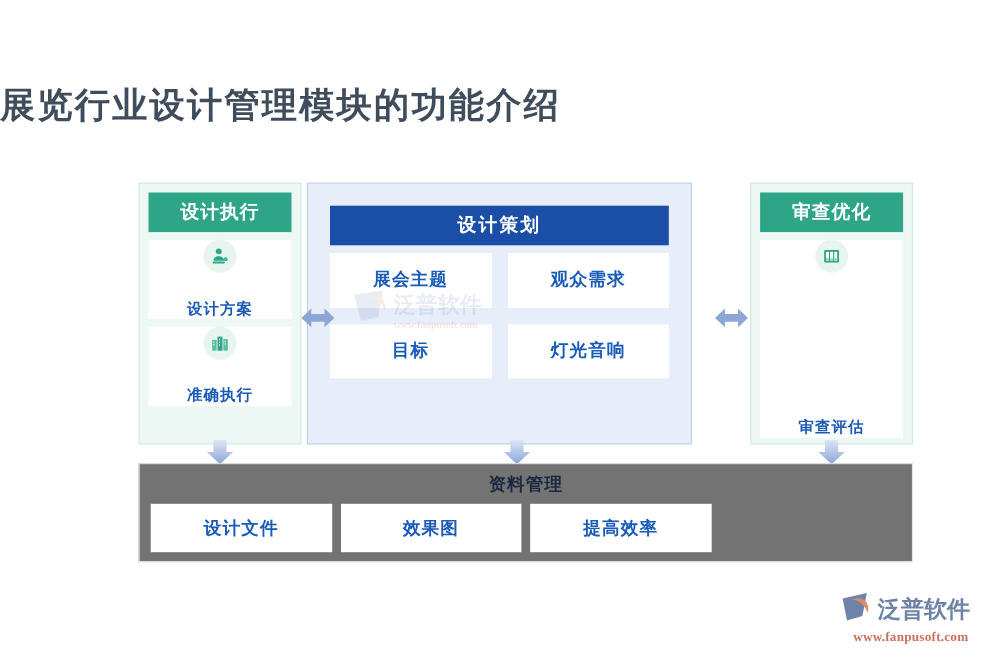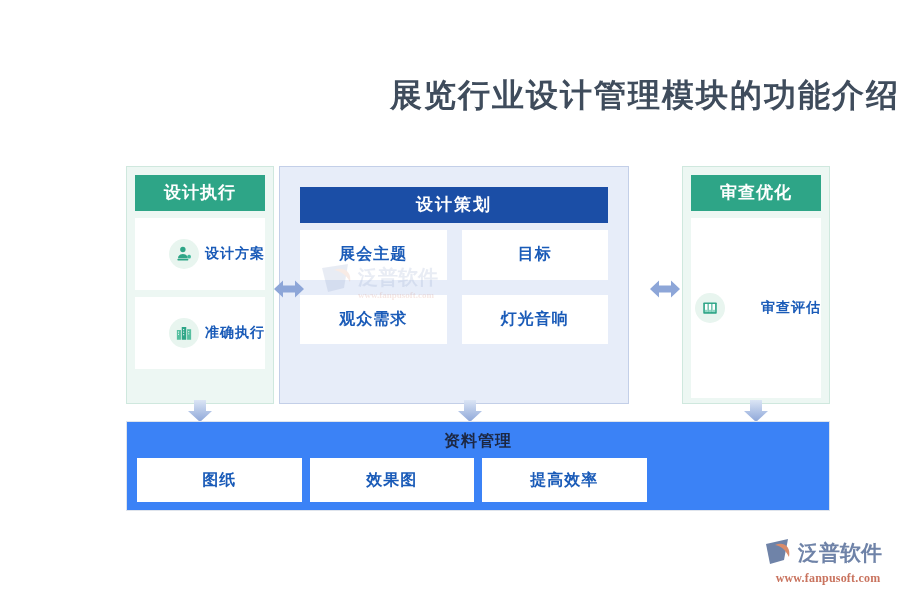--- a/index.html
+++ b/index.html
@@ -15,21 +15,21 @@
     font-family: "Liberation Serif", "DejaVu Serif", serif;
     position: relative;
   }
 
   
   .page-title {
     position: absolute;
     top: 74px;
     left: 0;
     width: 900px;
-    text-align: right;
+    text-align: left;
     font-family: "Liberation Serif", "DejaVu Serif", serif;
     font-size: 32px;
     font-weight: 700;
     letter-spacing: 2px;
     color: #3f4c5c;
     white-space: nowrap;
   }
 
   
   .diagram {
@@ -83,23 +83,23 @@
     font-family: "Liberation Serif", "DejaVu Serif", serif;
     letter-spacing: 2px;
     background: #1b4ea6;
   }
 
   
   .card-stack { margin-top: 7px; display: flex; flex-direction: column; gap: 7px; }
   .side-card {
     background: #ffffff;
     display: flex;
-    flex-direction: row;
+    flex-direction: column;
     align-items: center;
-    justify-content: flex-end;
+    justify-content: space-between;
     gap: 6px;
   }
   .side-card.h2  { height: 72px; }
   .side-card.h1  { height: 180px; gap: 36px; }
 
   .icon-bubble {
     width: 30px;
     height: 30px;
     border-radius: 50%;
     background: #e8f5ef;
@@ -173,21 +173,21 @@
   .down-arrow.d2 { left: 457px; }
   .down-arrow.d3 { left: 743px; }
 
   
   .bottom-bar {
     position: absolute;
     left: 126px;
     top: 421px;
     width: 704px;
     height: 90px;
-    background: #3b82f6;
+    background: #737373;
     border: 1px solid #dfe4ec;
     padding: 6px 10px 10px 10px;
   }
   .bottom-title {
     height: 26px;
     line-height: 26px;
     text-align: center;
     font-size: 16px;
     font-weight: 700;
     color: #1c2742;
@@ -280,22 +280,22 @@
         <span class="side-label">准确执行</span>
       </div>
 
     </div>
   </div>
 
   <div class="center-shell">
     <div class="center-head">设计策划</div>
     <div class="center-grid">
       <div class="center-cell">展会主题</div>
+      <div class="center-cell">观众需求</div>
       <div class="center-cell">目标</div>
-      <div class="center-cell">观众需求</div>
       <div class="center-cell">灯光音响</div>
     </div>
   </div>
 
   <div class="watermark">
     <svg width="150" height="52" viewBox="0 0 150 52">
       <path d="M4 10 L30 6 L26 30 L10 34 Z" fill="#7e94c0"></path>
       <path d="M16 12 C26 8 34 14 32 24 C28 16 22 13 16 12 Z" fill="#d98b6a"></path>
       <text x="40" y="26" font-family="Liberation Serif, serif" font-size="20" font-weight="700" fill="#7e94c0">泛普软件</text>
       <text x="40" y="40" font-family="Liberation Serif, serif" font-size="9" font-weight="700" fill="#c9735e">www.fanpusoft.com</text>
@@ -363,21 +363,21 @@
           <stop offset="100%" stop-color="#8da6d8"></stop>
         </linearGradient>
       </defs>
       <path d="M7 0 L19 0 L19 11 L25 11 L13 22 L1 11 L7 11 Z" fill="url(#dg3)"></path>
     </svg>
   </div>
 
   <div class="bottom-bar">
     <div class="bottom-title">资料管理</div>
     <div class="bottom-cells">
-      <div class="bottom-cell">图纸</div>
+      <div class="bottom-cell">设计文件</div>
       <div class="bottom-cell">效果图</div>
       <div class="bottom-cell">提高效率</div>
     </div>
   </div>
 
   <div class="corner-logo">
     <div class="logo-row">
       <span>
         <svg width="30" height="30" viewBox="0 0 30 30">
           <path d="M2 8 L24 3 L20 24 L6 28 Z" fill="#6f83a8"></path>

